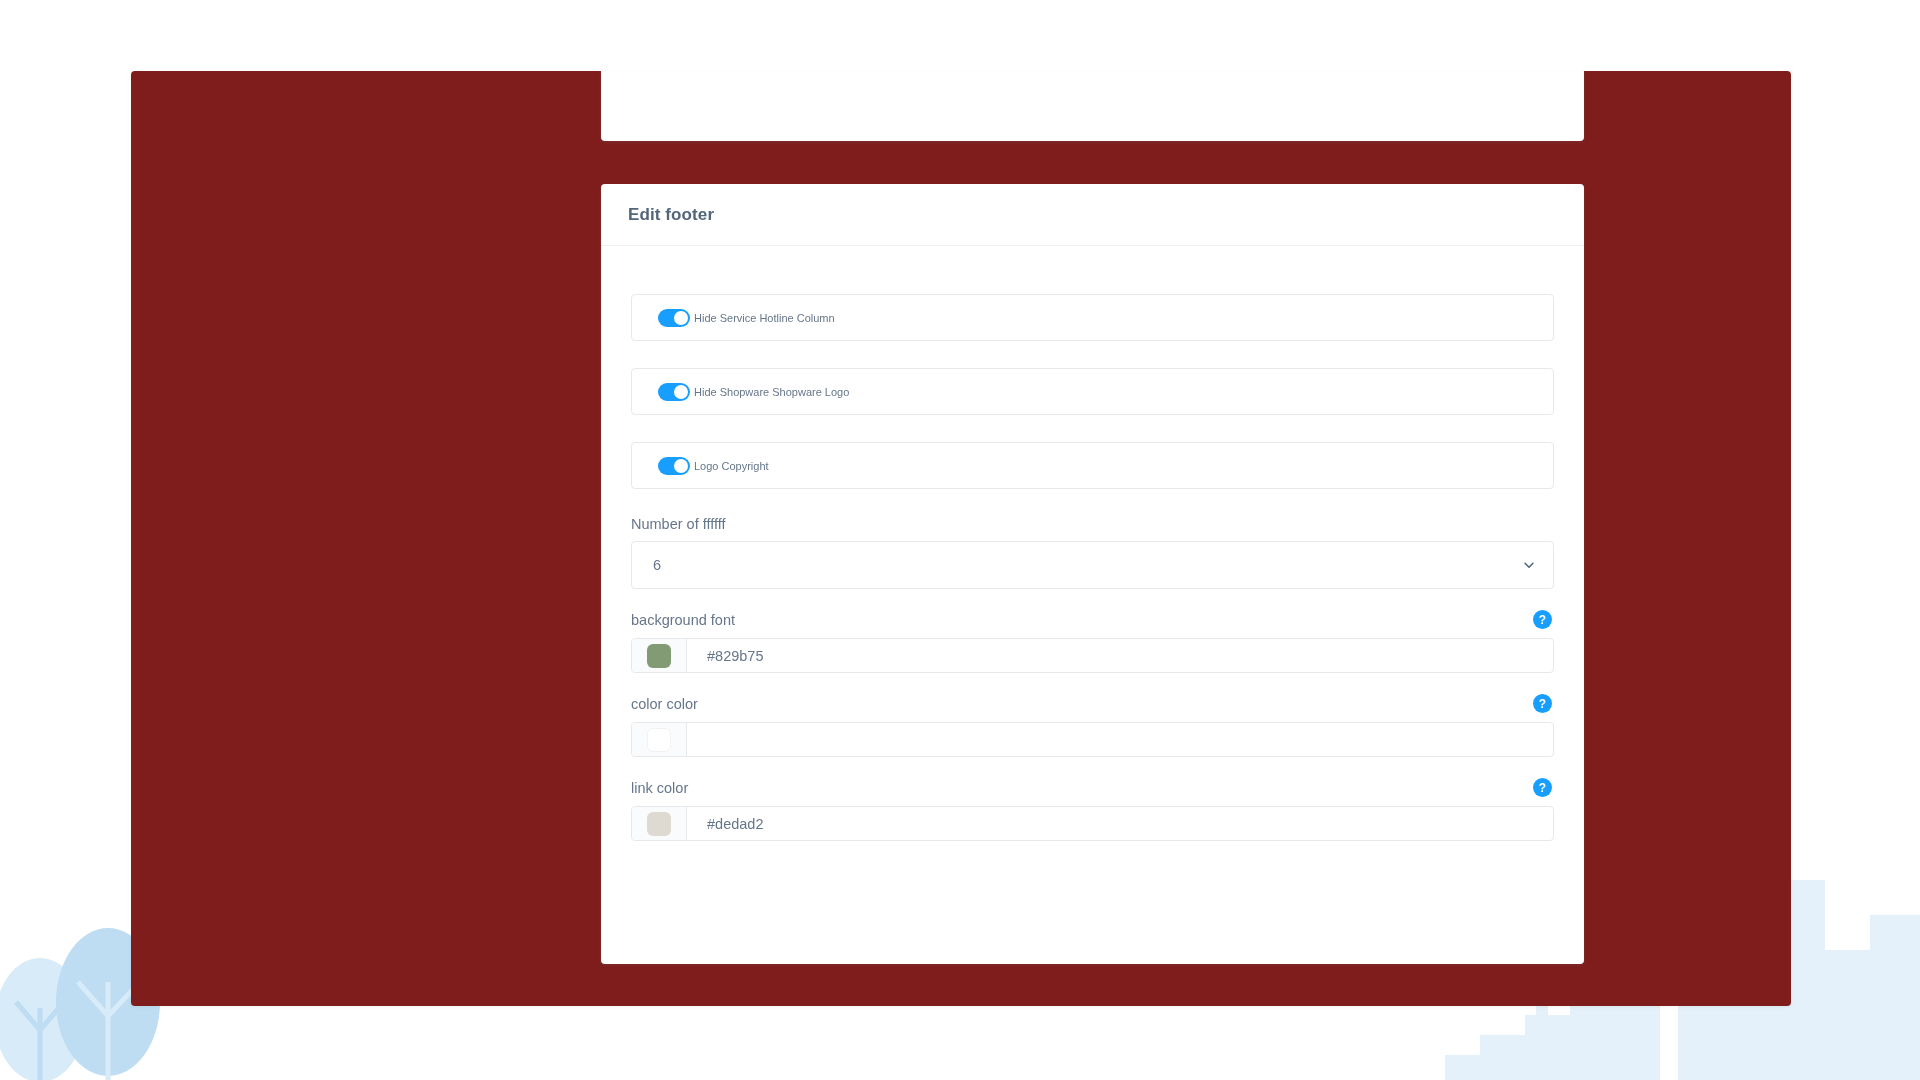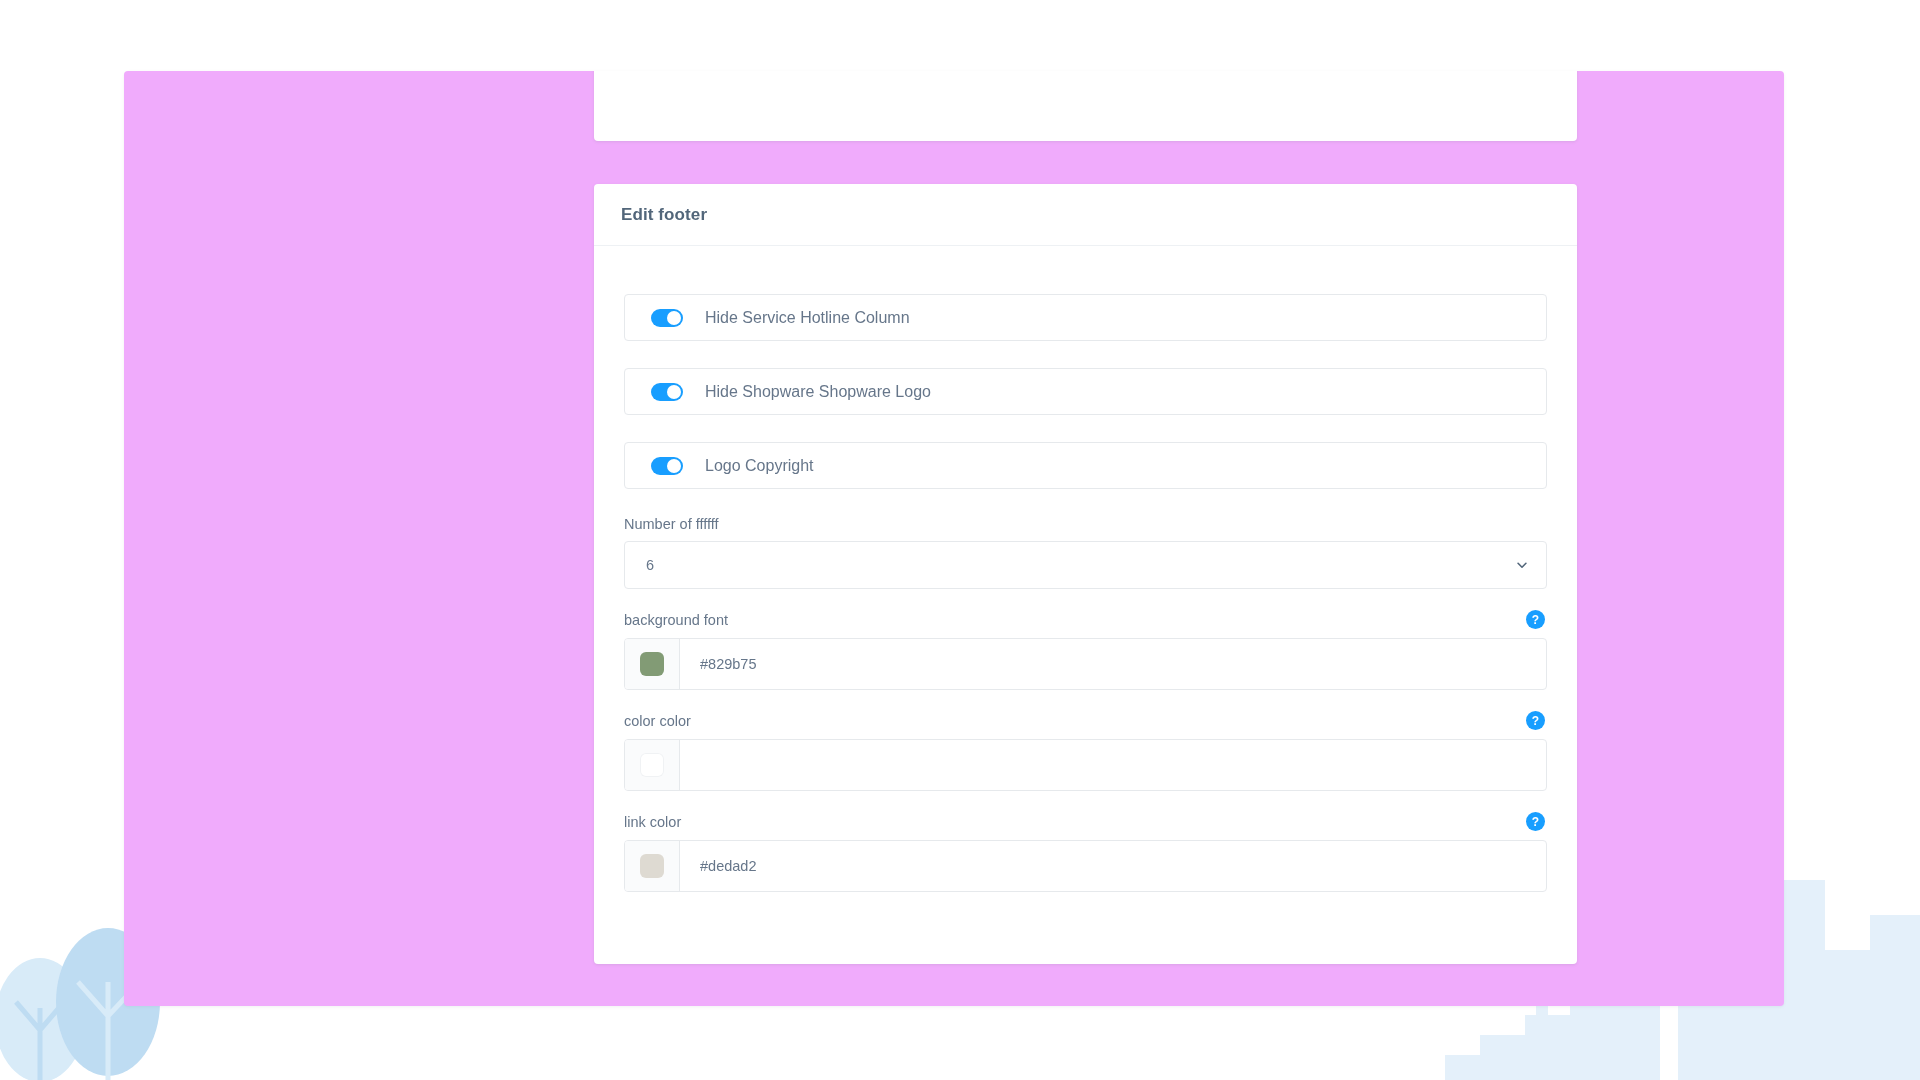--- a/index.html
+++ b/index.html
@@ -18,25 +18,25 @@
 
   
   .bg-art { position: absolute; inset: 0; pointer-events: none; z-index: 0; }
 
   .skyline { position: absolute; right: 0; bottom: 0; }
   .trees   { position: absolute; left: 0;  bottom: 0; }
 
   
   .page-surface {
     position: absolute;
-    left: 124px;
+    left: 131px;
     top: 71px;
     width: 1660px;
     height: 935px;
-    background: #f0abfc;
+    background: #7f1d1d;
     border-radius: 4px;
     box-shadow: 0 1px 3px rgba(120,130,140,.10);
     z-index: 1;
     overflow: hidden;
   }
 
   
   .card {
     position: absolute;
     background: #ffffff;
@@ -102,22 +102,22 @@
     position: absolute;
     top: 2px;
     right: 2px;
     width: 14px;
     height: 14px;
     border-radius: 50%;
     background: #ffffff;
   }
 
   .toggle-label {
-    margin-left: 22px;
-    font-size: 16px;
+    margin-left: 4px;
+    font-size: 11px;
     color: #66768a;
   }
 
   
   .field-group { margin-bottom: 21px; }
 
   .field-label-row {
     display: flex;
     align-items: center;
     justify-content: space-between;
@@ -163,21 +163,21 @@
     color: #66768a;
   }
   .chev {
     width: 14px;
     height: 14px;
     display: block;
   }
 
   
   .color-input {
-    height: 52px;
+    height: 35px;
     border: 1px solid #e6e9ec;
     border-radius: 4px;
     background: #fff;
     display: flex;
     align-items: stretch;
     overflow: hidden;
   }
 
   .swatch-cell {
     width: 55px;

